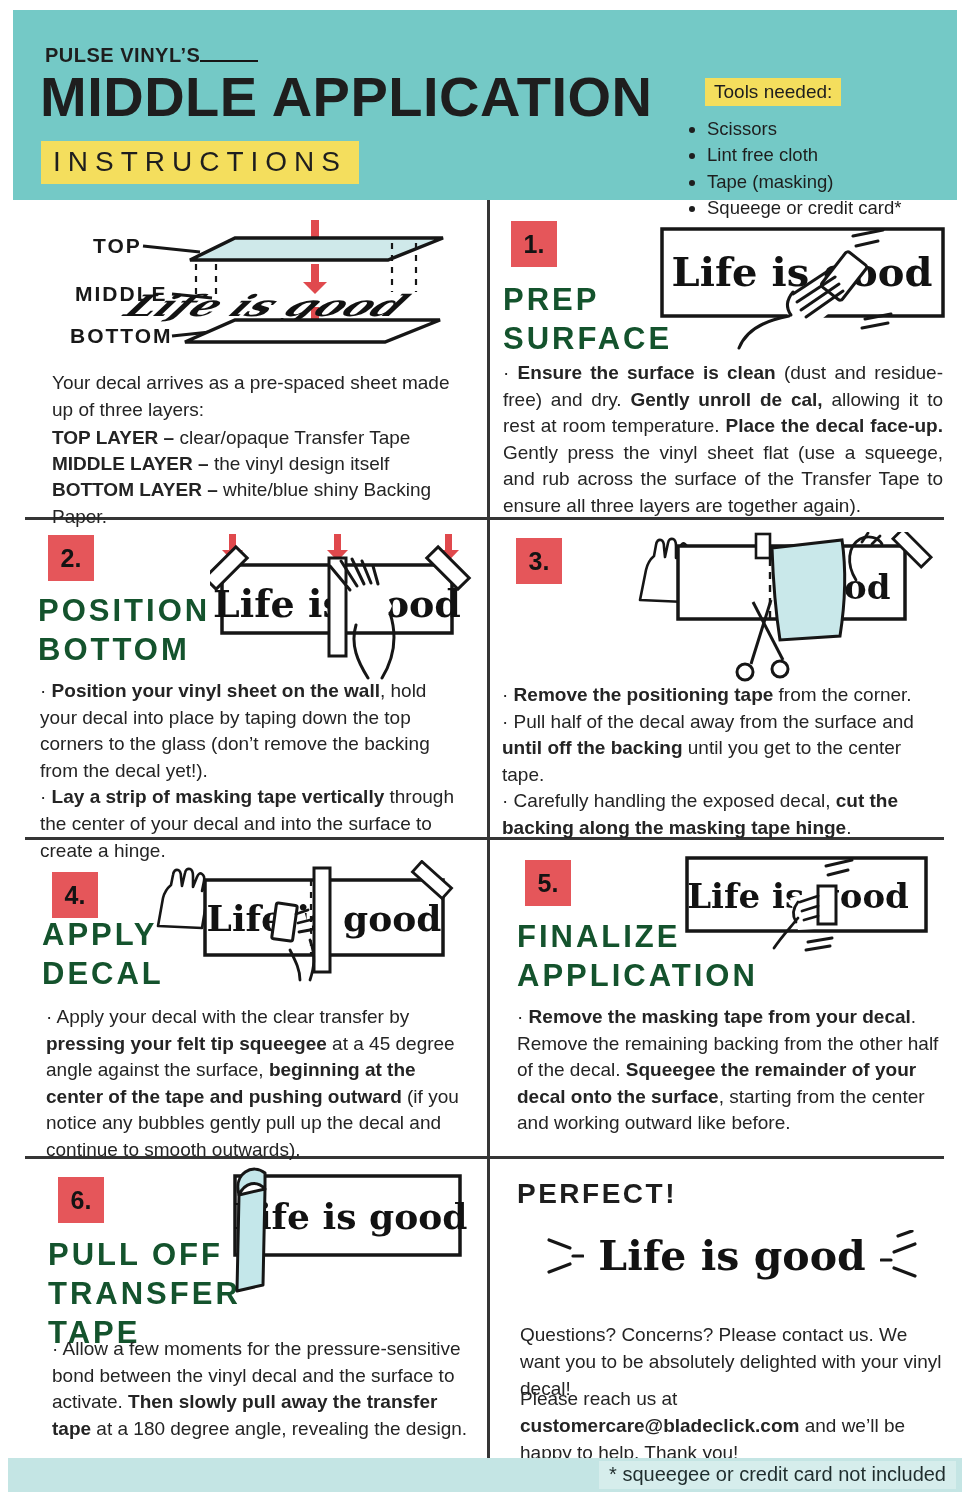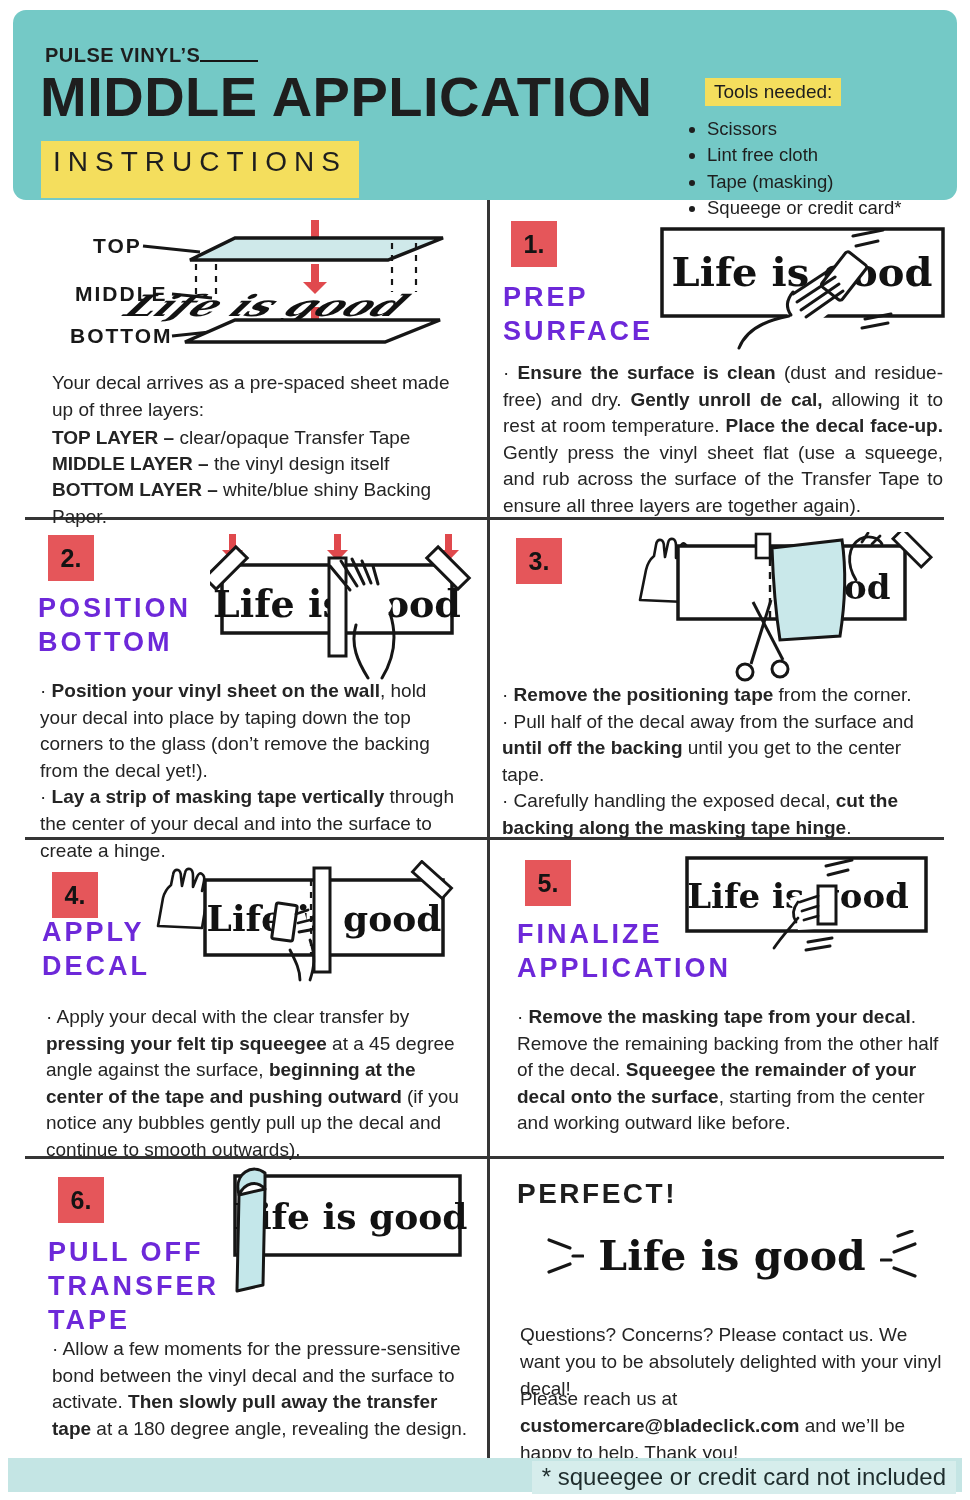--- a/index.html
+++ b/index.html
@@ -1,40 +1,40 @@
 <!DOCTYPE html>
 <html><head>
 <meta charset="utf-8">
 <style>
   html,body{margin:0;padding:0;background:#ffffff;}
   .page{position:relative;width:970px;height:1500px;background:#fff;overflow:hidden;
         font-family:"Liberation Sans",sans-serif;color:#1e1e1e;}
 
   
-  .header{position:absolute;left:13px;right:13px;top:10px;height:190px;background:#74c9c6;border-radius:13px;}
+  .header{position:absolute;left:13px;right:13px;top:10px;height:190px;background:#74c9c6;}
   .brand{position:absolute;left:32px;top:34px;font-size:20px;font-weight:bold;letter-spacing:.5px;}
   .brand-underline{display:inline-block;width:58px;height:14px;border-bottom:2px solid #161616;vertical-align:baseline;}
   .big-title{position:absolute;left:27px;top:54px;font-size:56px;font-weight:bold;letter-spacing:.5px;white-space:nowrap;}
-  .subtitle{position:absolute;left:28px;top:131px;background:#f4de5d;padding:5px 12px 20px;font-size:28px;letter-spacing:7px;}
+  .subtitle{position:absolute;left:28px;top:131px;background:#f4de5d;padding:5px 12px 6px;font-size:28px;letter-spacing:7px;}
   .tools{position:absolute;left:692px;top:36px;width:250px;font-size:18.5px;}
   .tools-label{display:inline-block;background:#f4de5d;padding:3px 9px;font-size:19px;margin-top:32px;}
   .tools ul{margin:10px 0 0 2px;padding:0;line-height:1.42;}
   .tools li{margin:0;}
 
   
   .vline{position:absolute;left:487px;top:200px;width:3px;height:1258px;background:#353535;}
   .hline{position:absolute;left:25px;width:919px;height:3px;background:#353535;}
   .h1{top:517px}.h2{top:837px}.h3{top:1156px}
 
   
   .badge{position:absolute;width:46px;height:46px;background:#e5565a;color:#131313;
          font-weight:bold;font-size:25px;display:flex;align-items:center;justify-content:center;}
   .b1{left:511px;top:221px}.b2{left:48px;top:535px}.b3{left:516px;top:538px}
   .b4{left:52px;top:872px}.b5{left:525px;top:860px}.b6{left:58px;top:1177px}
-  .step-title{position:absolute;font-size:27px;font-weight:bold;letter-spacing:3px;line-height:1.25;color:#6d28d9;}
+  .step-title{position:absolute;font-size:31px;font-weight:bold;letter-spacing:3px;line-height:1.25;color:#14532d;}
   .t1{left:503px;top:281px;width:205px}.t2{left:38px;top:592px;width:235px}
   .t3{left:506px;top:596px;width:225px}.t4{left:42px;top:916px;width:185px}
   .t5{left:517px;top:918px;width:265px}.t6{left:48px;top:1236px;width:215px}
   .step-body{position:absolute;font-size:19px;line-height:1.4;color:#242424;white-space:pre-line;}
   .p0{left:52px;top:370px;width:420px}
   .p0b{left:52px;top:425px;width:430px;line-height:1.38}
   .p1{left:503px;top:360px;width:440px;text-align:justify}
   .p2{left:40px;top:678px;width:425px}
   .p3{left:502px;top:682px;width:435px}
   .p4{left:46px;top:1004px;width:425px}
@@ -58,21 +58,21 @@
   .perfect-title{position:absolute;left:517px;top:1178px;font-size:28px;font-weight:bold;letter-spacing:2.5px;}
   .perfect-decal{position:absolute;left:512px;top:1230px;width:440px;display:flex;align-items:center;justify-content:center;gap:14px;}
   .perfect-decal .word{font-family:"DejaVu Serif",serif;font-weight:bold;font-size:41px;color:#121212;white-space:nowrap;}
   .perfect-p{position:absolute;font-size:19px;line-height:1.42;color:#242424;}
   .pp1{left:520px;top:1322px;width:425px}
   .pp2{left:520px;top:1386px;width:425px}
 
   
   .footer{position:absolute;left:8px;right:8px;top:1458px;height:34px;background:#c4e5e4;}
   .footer-note{position:absolute;right:6px;top:3px;background:#d6edec;padding:2px 10px 3px;
-               font-size:24px;color:#1f2d2d;}
+               font-size:20px;color:#1f2d2d;}
 </style>
 </head>
 <body>
 
 <div class="page">
 
   <div class="header">
     <div class="brand"><span>PULSE VINYL’S</span><span class="brand-underline"></span></div>
     <div class="big-title">MIDDLE APPLICATION</div>
     <div class="subtitle">INSTRUCTIONS</div>

